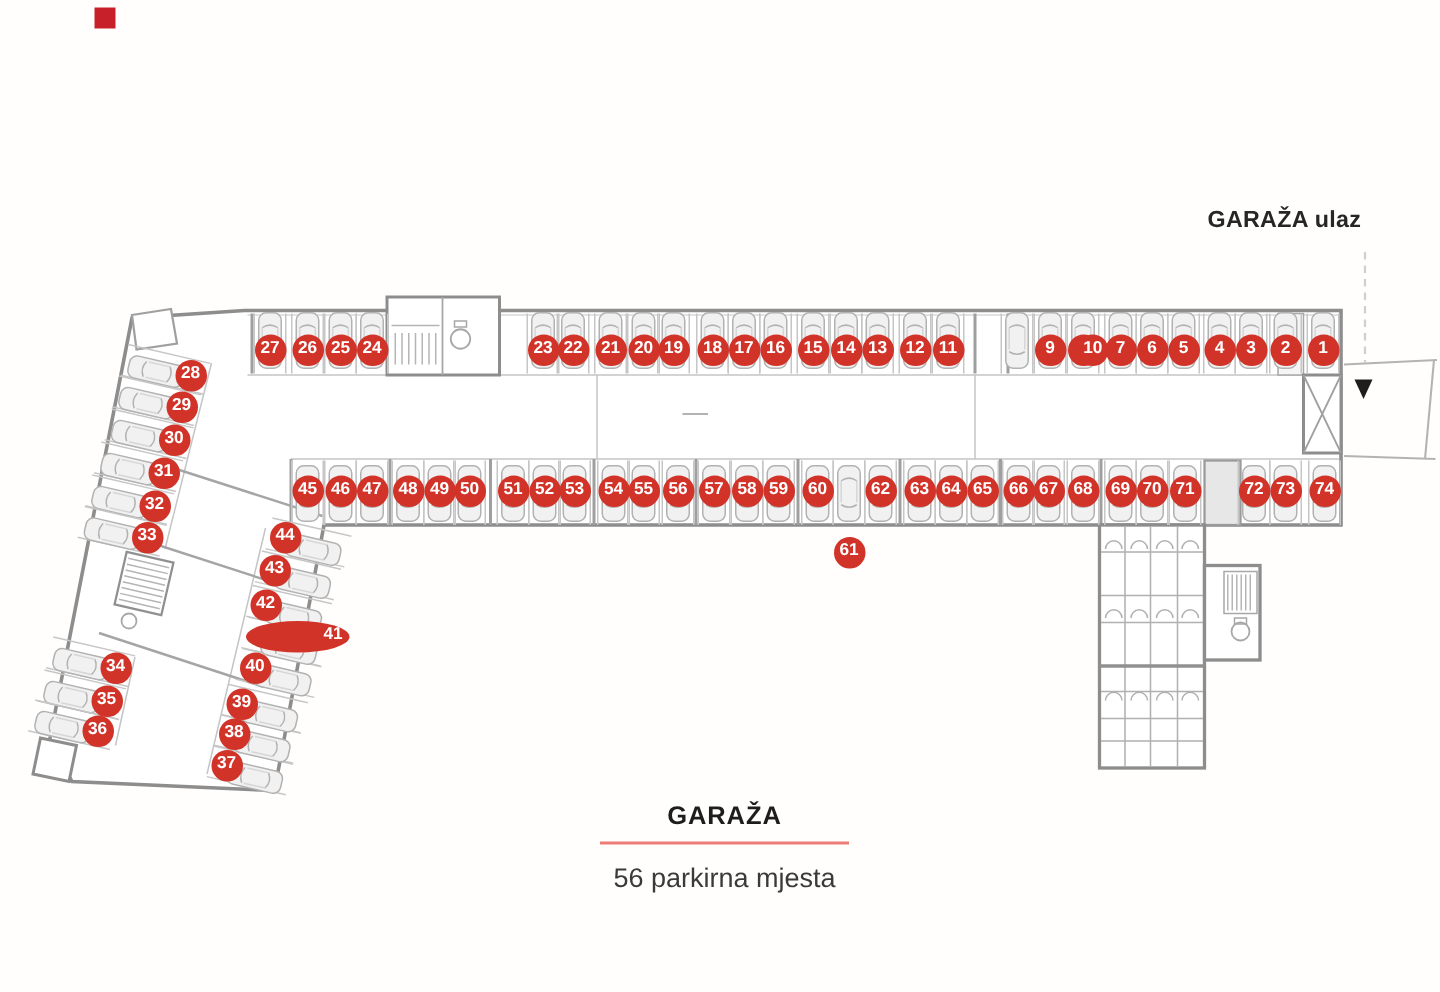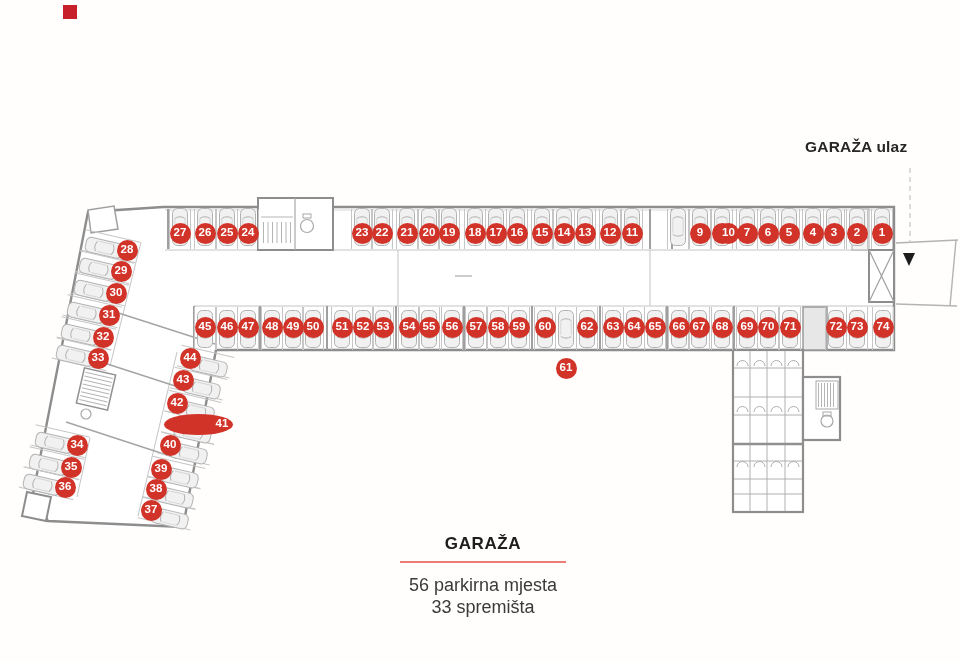--- a/index.html
+++ b/index.html
@@ -822,16 +822,15 @@
       <div class="spot-badge" style="left: 779.5px; top: 316.5px;">71</div>
       <div class="spot-badge" style="left: 825.5px; top: 316.5px;">72</div>
       <div class="spot-badge" style="left: 846.5px; top: 316.5px;">73</div>
       <div class="spot-badge" style="left: 872.5px; top: 316.5px;">74</div>
     </div>
 
   <div class="legend">
     <div class="legend-title">GARAŽA</div>
     <div class="legend-rule"></div>
     <div class="legend-line">56 parkirna mjesta</div>
-    <div class="legend-line">33 spremišta</div>
   </div>
 
 </div>
 
 </body></html>

